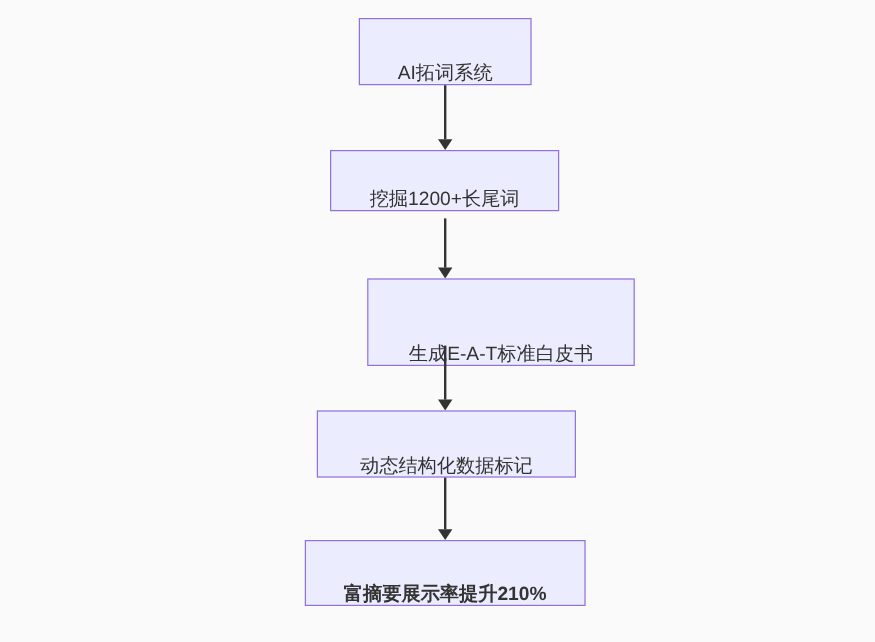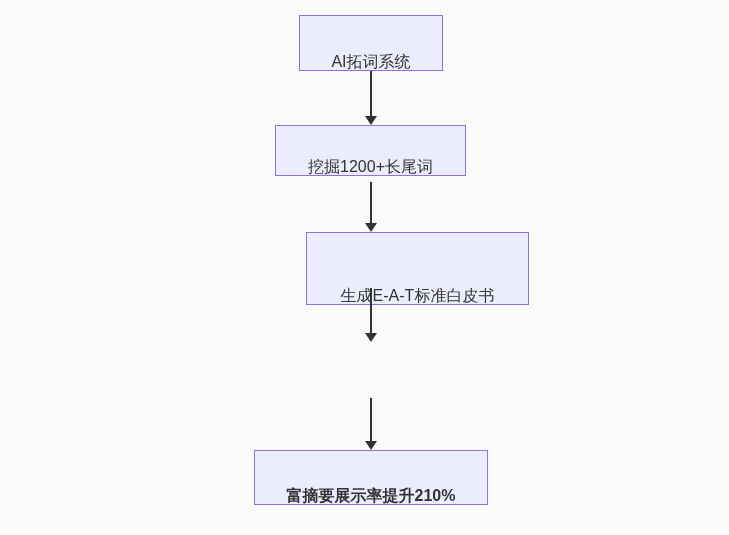--- a/index.html
+++ b/index.html
@@ -81,20 +81,23 @@
   <div class="edge-line" id="edge-1-line"></div>
   <div class="edge-head" id="edge-1-head"></div>
 
   <div class="flow-node" id="node-2">
     <span>生成E-A-T标准白皮书</span>
   </div>
 
   <div class="edge-line" id="edge-2-line"></div>
   <div class="edge-head" id="edge-2-head"></div>
 
+  <div class="flow-node" id="node-3">
+    <span>动态结构化数据标记</span>
+  </div>
 
   <div class="edge-line" id="edge-3-line"></div>
   <div class="edge-head" id="edge-3-head"></div>
 
   <div class="flow-node" id="node-4">
     <span>富摘要展示率提升210%</span>
   </div>
 
 </div>
 

